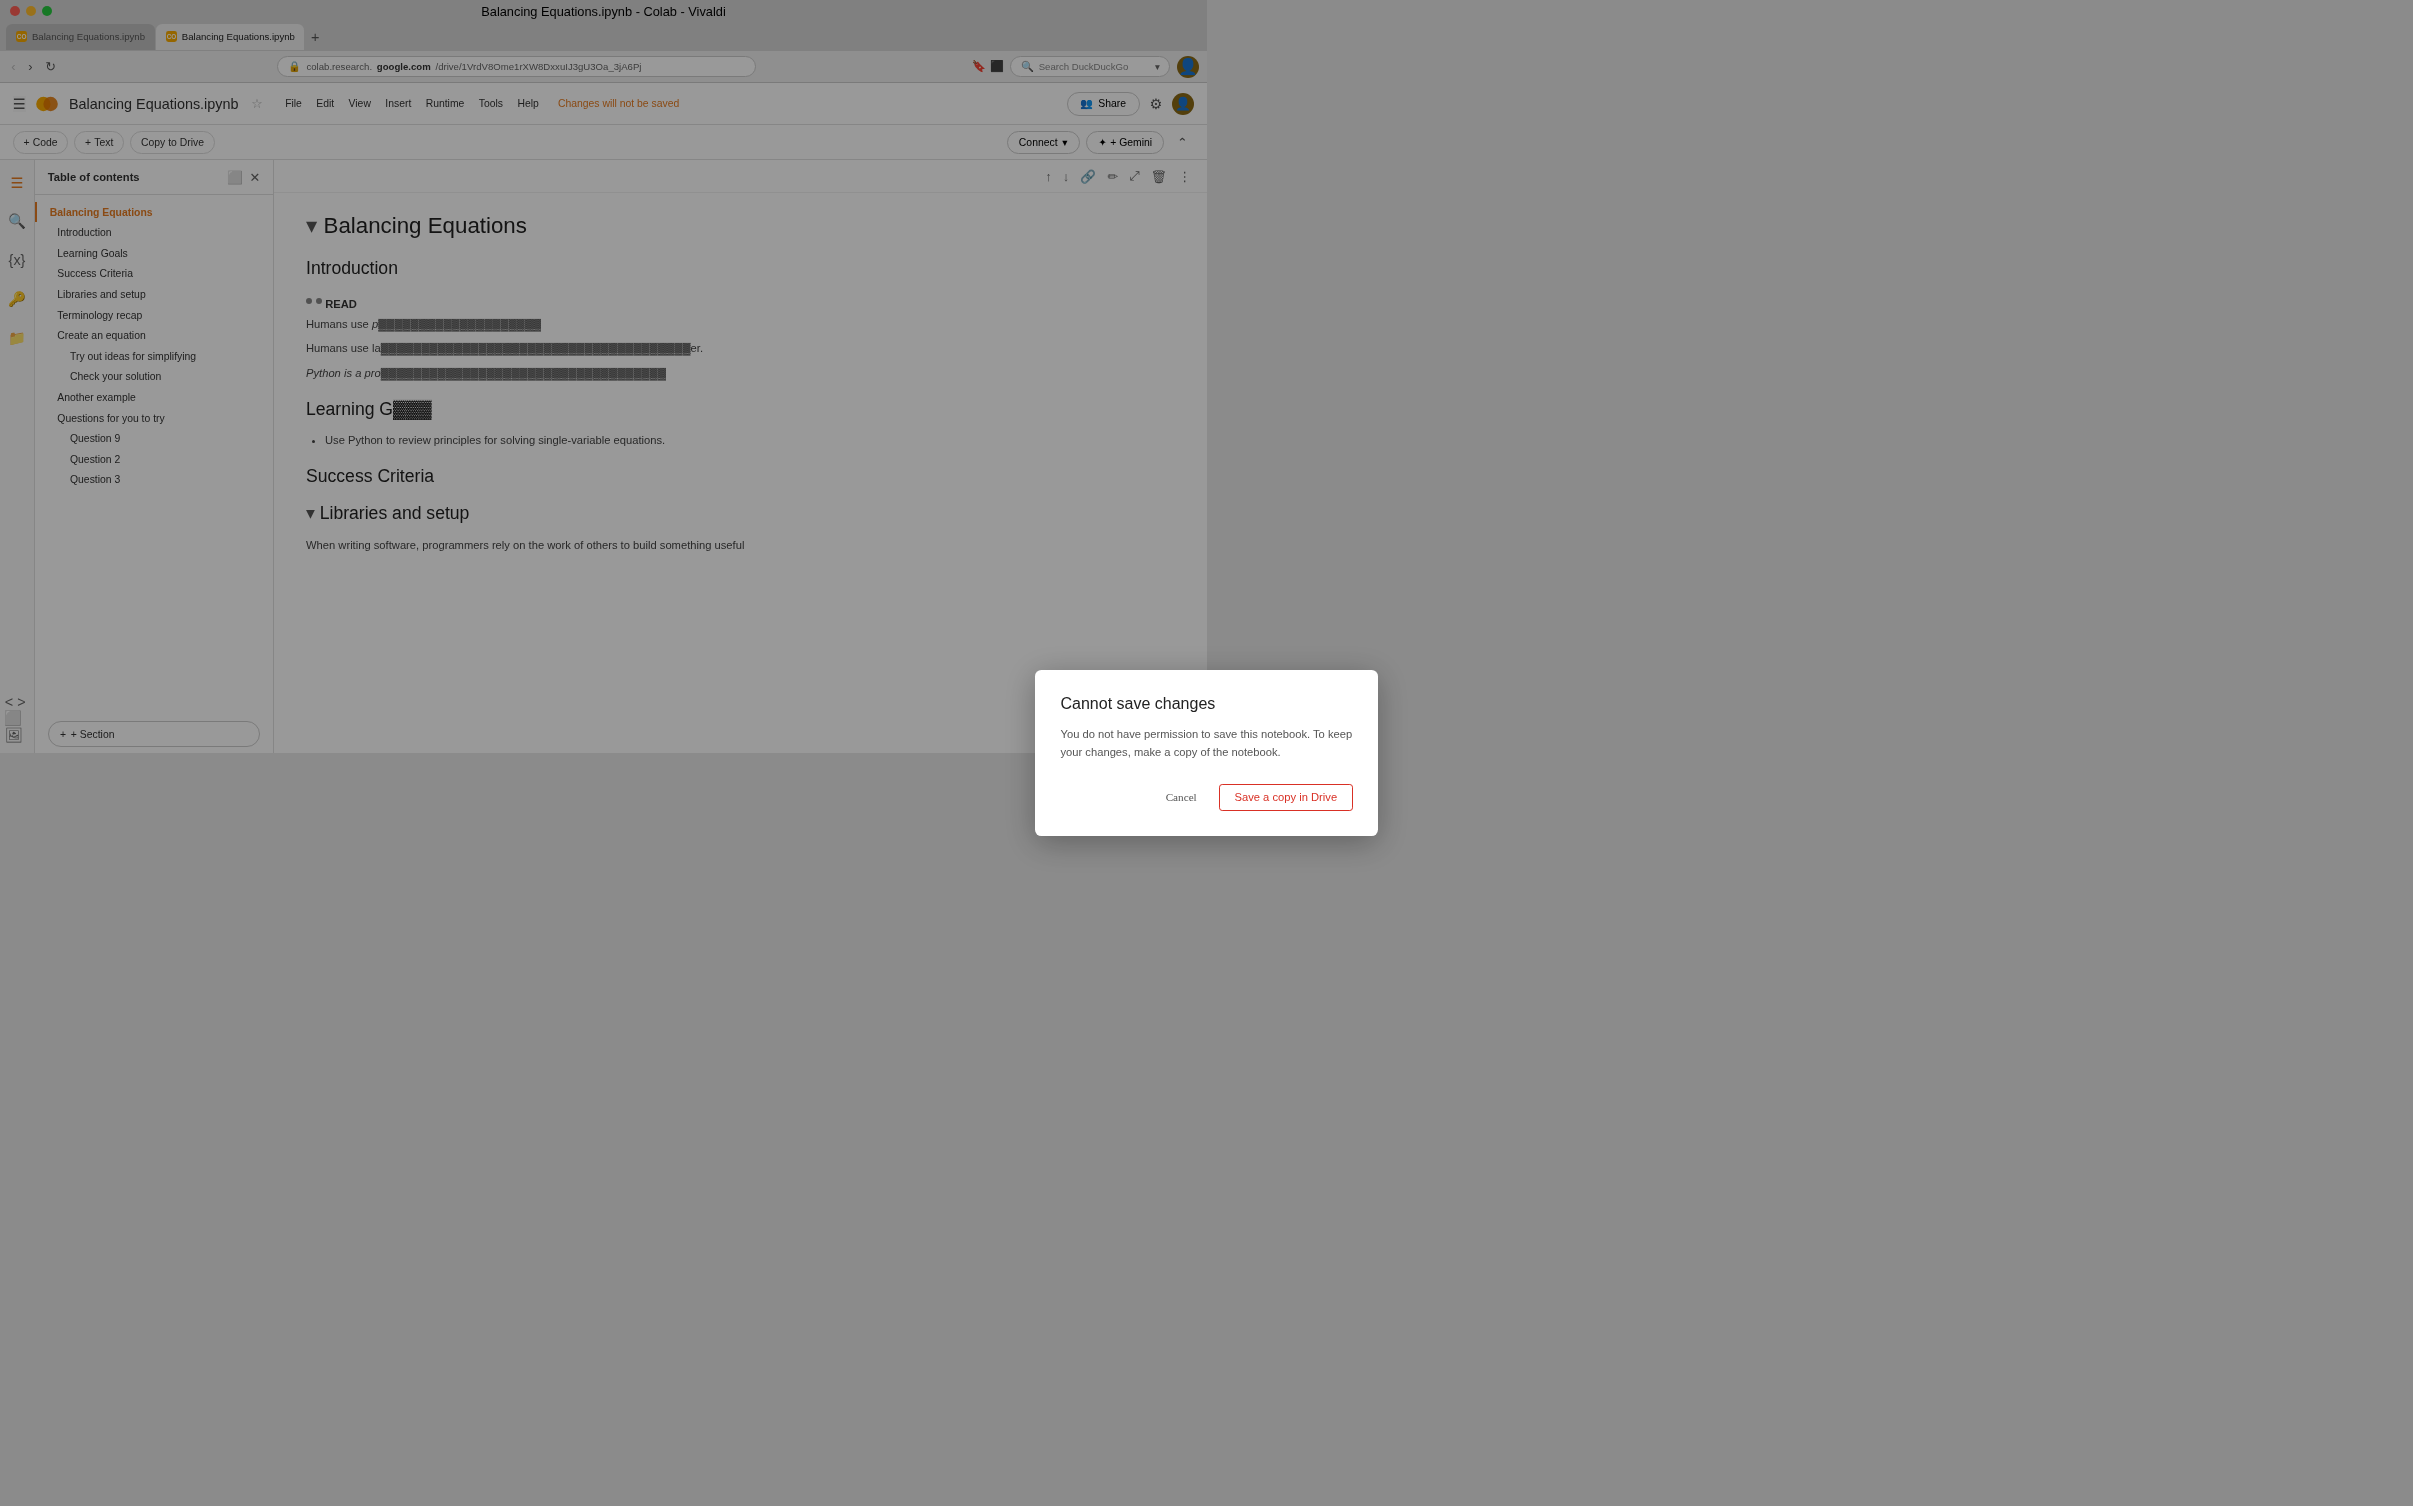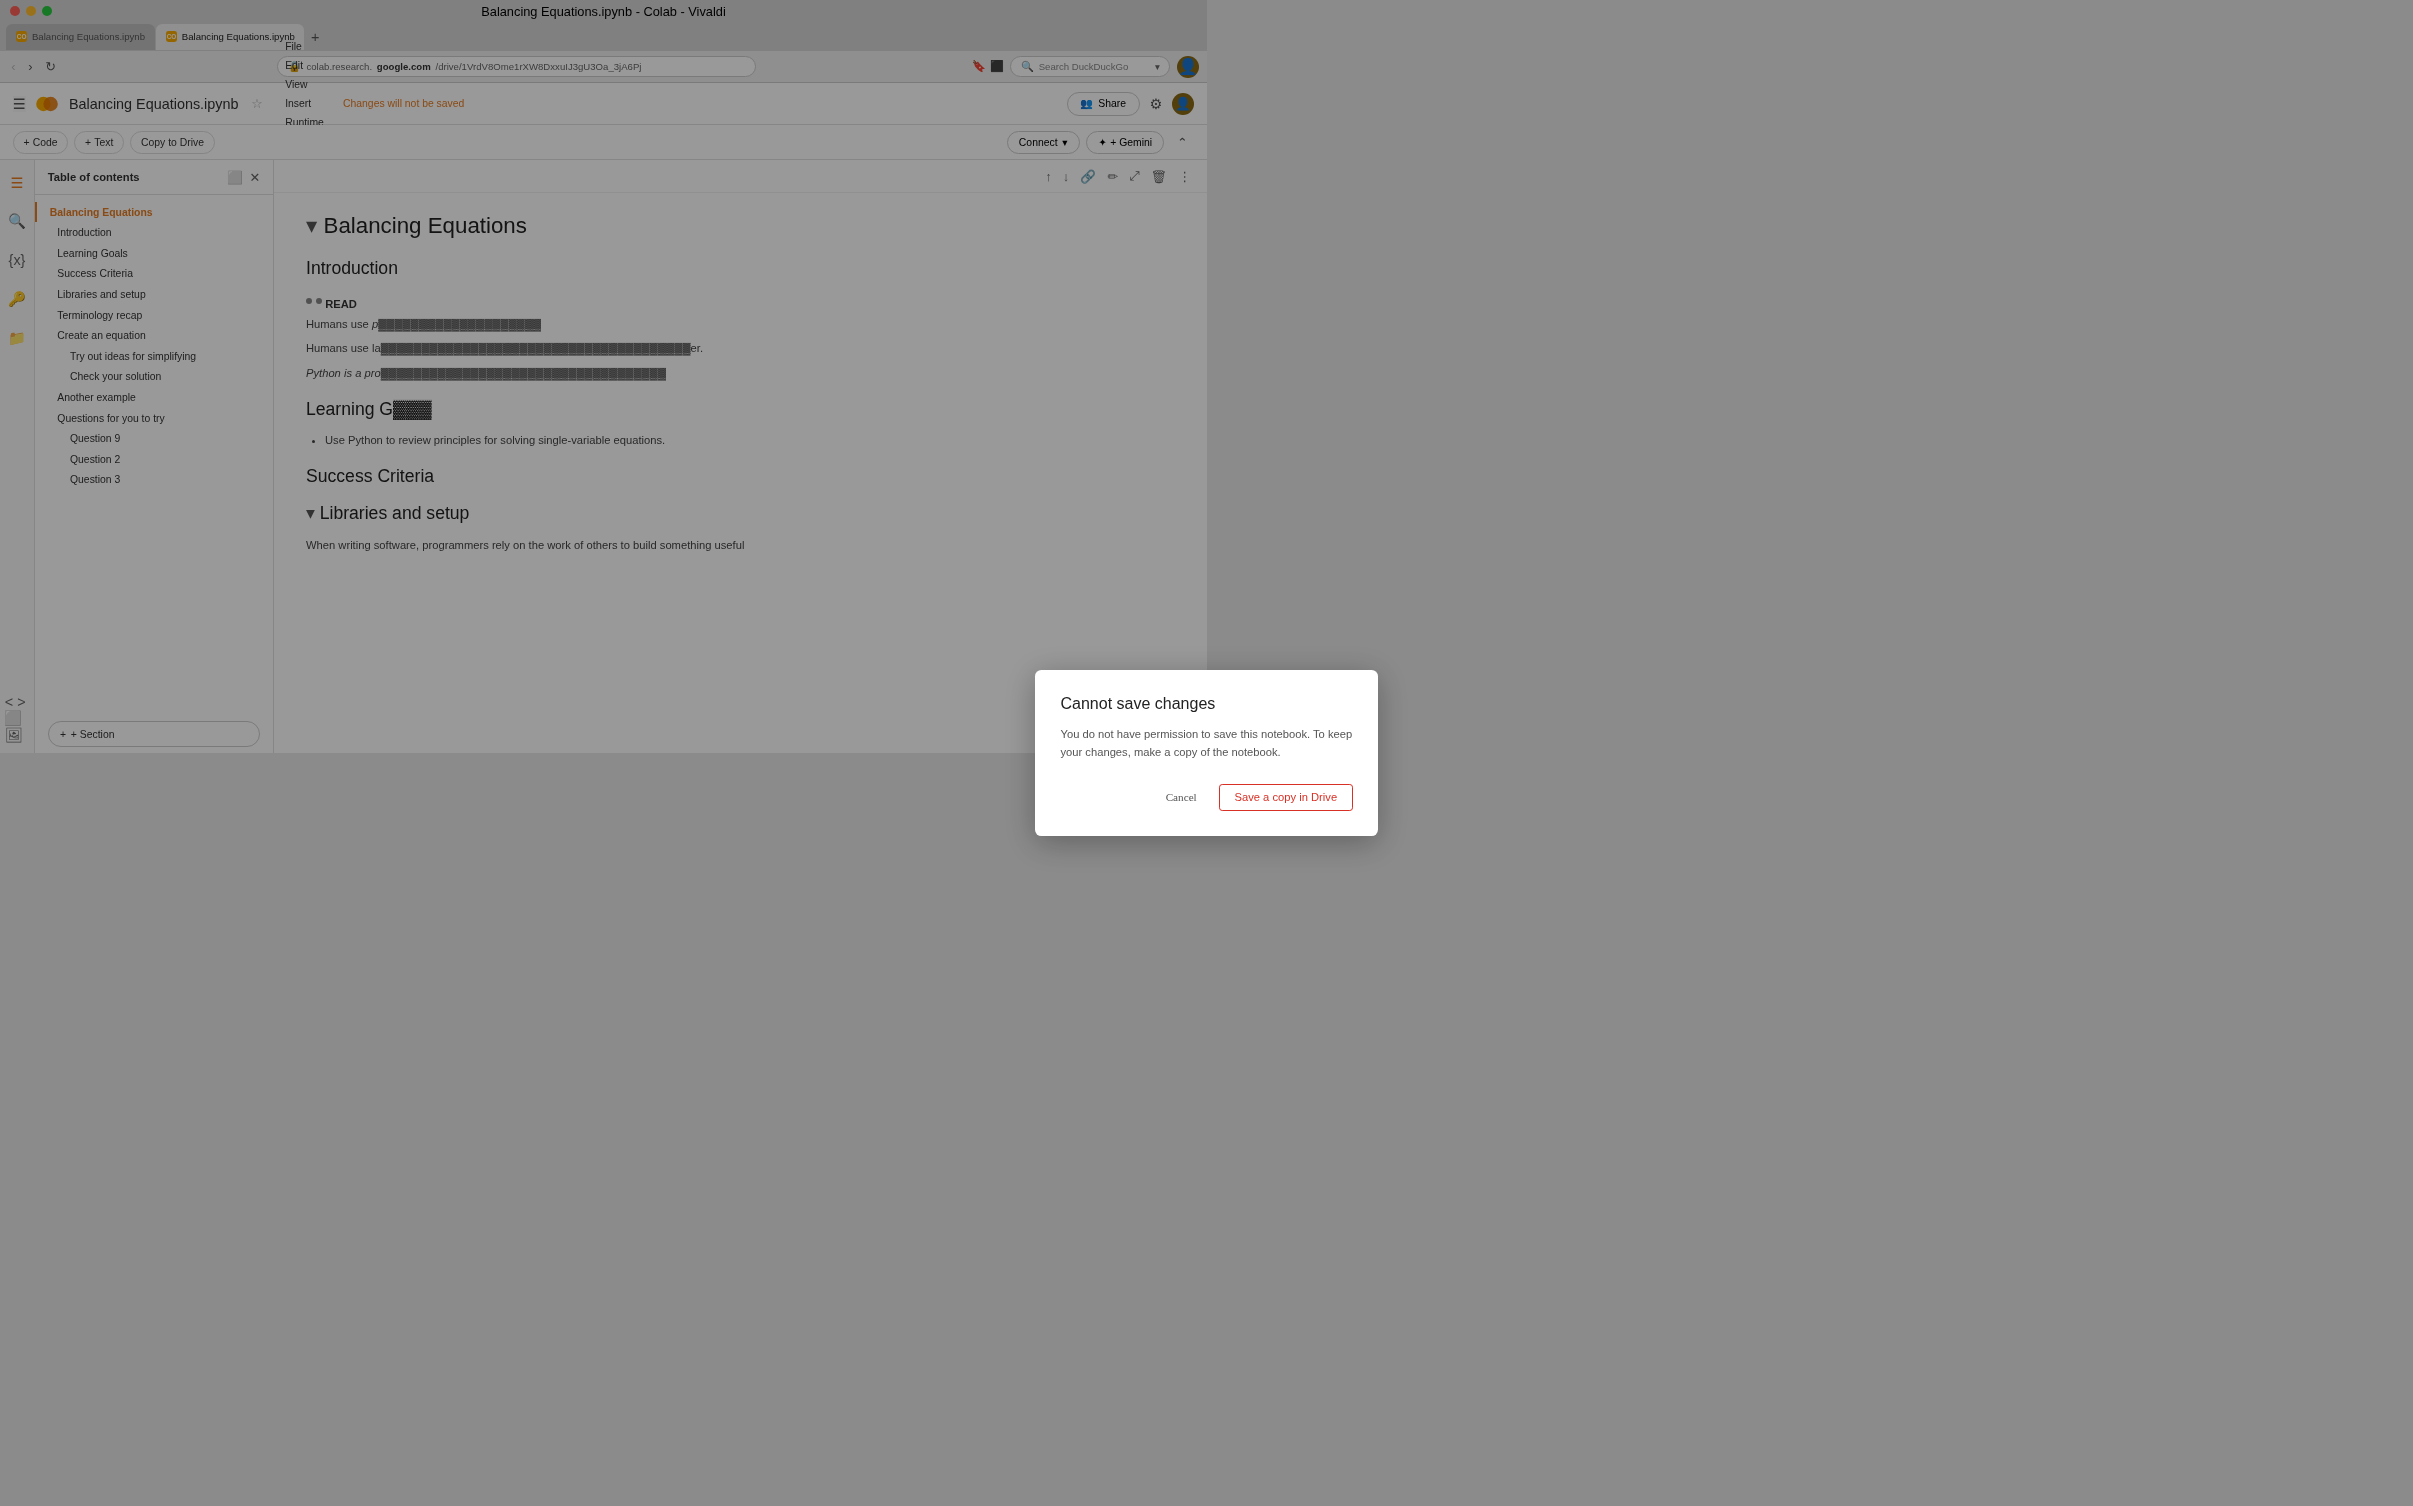--- a/index.html
+++ b/index.html
@@ -160,21 +160,21 @@
     <div class="sidebar-icons" style="width:auto; border:none; flex-direction:row; padding:0; gap:6.4px;">
       <button style="background:none;border:none;cursor:pointer;font-size:14.4px;color:#555;">☰</button>
     </div>
 
     <svg class="colab-logo-svg" viewBox="0 0 40 40">
       <circle cx="14" cy="20" r="12" fill="#F9AB00"></circle>
       <circle cx="26" cy="20" r="12" fill="#E37400" opacity="0.85"></circle>
     </svg>
     <span class="file-name">Balancing Equations.ipynb</span>
     <span class="star-icon">☆</span>
-    <div style="display:flex; gap:1.6px; margin-left:6.4px;flex-direction:column;">
+    <div style="display:flex; gap:1.6px; margin-left:6.4px;">
       <span class="menu-item">File</span>
       <span class="menu-item">Edit</span>
       <span class="menu-item">View</span>
       <span class="menu-item">Insert</span>
       <span class="menu-item">Runtime</span>
       <span class="menu-item">Tools</span>
       <span class="menu-item">Help</span>
     </div>
     <a class="changes-warning">Changes will not be saved</a>
     <div class="header-right">

